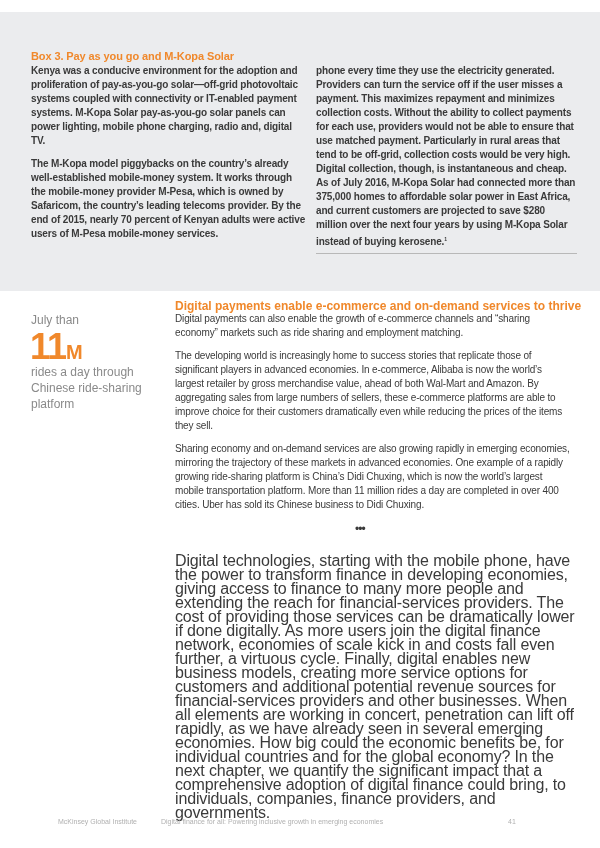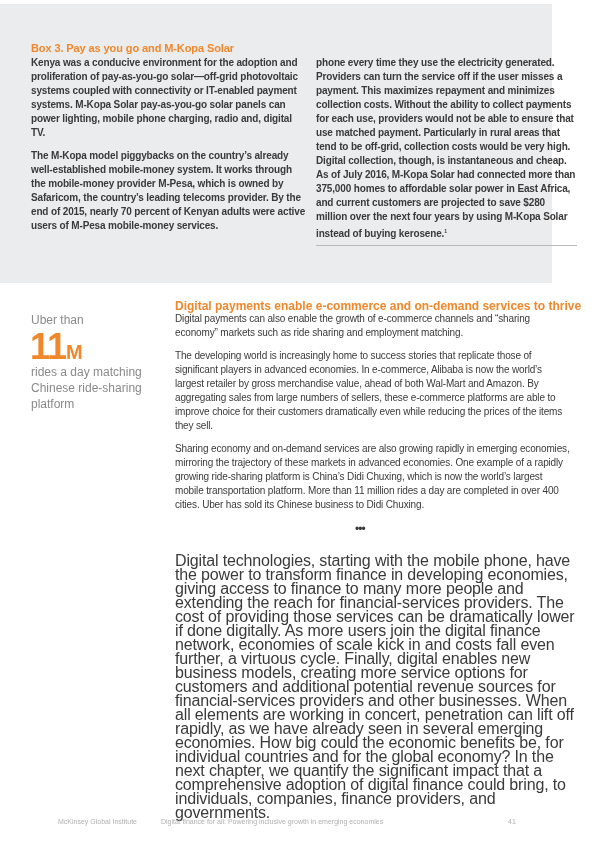--- a/index.html
+++ b/index.html
@@ -1,18 +1,18 @@
 <!DOCTYPE html>
 <html><head>
 <meta charset="utf-8">
 <style>
   html, body { margin:0; padding:0; }
   body { width:600px; height:848px; background:#ffffff; position:relative; overflow:hidden;
          font-family:"Liberation Sans", sans-serif; color:#3a3a3a; }
-  .box { position:absolute; left:0; top:4px; width:552px; height:279px; background:#ebecee; }
+  .box { position:absolute; left:0; top:12px; width:600px; height:279px; background:#ebecee; }
   .box-title { position:absolute; left:31px; top:38px; font-size:11px; font-weight:bold; color:#f0882b; letter-spacing:-0.1px; }
   .box-col { position:absolute; font-size:10px; line-height:14px; color:#3a3a3a; letter-spacing:-0.15px;font-weight:bold; }
   .box-col p { margin:0 0 9px 0; }
   .box-col-left { left:31px; top:52px; width:275px; }
   .box-col-right { left:316px; top:52px; width:262px; }
   .sup { font-size:5px; vertical-align:super; }
   .footnote-rule { position:absolute; left:316px; top:241px; width:261px; height:1px; background:#b8b8b8; }
   .footnote { position:absolute; left:316px; top:248px; font-size:7.5px; color:#555; }
   .footnote .num { display:inline-block; width:12px; }
 
@@ -41,25 +41,25 @@
   <div class="box-col box-col-left">
     <p>Kenya was a conducive environment for the adoption and proliferation of pay-as-you-go solar—off-grid photovoltaic systems coupled with connectivity or IT-enabled payment systems. M-Kopa Solar pay-as-you-go solar panels can power lighting, mobile phone charging, radio and, digital TV.</p>
     <p>The M-Kopa model piggybacks on the country’s already well-established mobile-money system. It works through the mobile-money provider M-Pesa, which is owned by Safaricom, the country’s leading telecoms provider. By the end of 2015, nearly 70 percent of Kenyan adults were active users of M-Pesa mobile-money services.</p>
   </div>
   <div class="box-col box-col-right">
     <p><span>phone every time they use the electricity generated. Providers can turn the service off if the user misses a payment. This maximizes repayment and minimizes collection costs. Without the ability to collect payments for each use, providers would not be able to ensure that use matched payment. Particularly in rural areas that tend to be off-grid, collection costs would be very high. Digital collection, though, is instantaneous and cheap. As of July 2016, M-Kopa Solar had connected more than 375,000 homes to affordable solar power in East Africa, and current customers are projected to save $280 million over the next four years by using M-Kopa Solar instead of buying kerosene.</span><span class="sup">1</span></p>
   </div>
   <div class="footnote-rule"></div>
 </div>
 
-<div class="callout-lead">Uber than</div>
+<div class="callout-lead">July than</div>
 <div class="callout-big">
   <span class="n">11</span><span class="u">M</span>
 </div>
-<div class="callout-desc">rides a day matching Chinese ride-sharing platform</div>
+<div class="callout-desc">rides a day through Chinese ride-sharing platform</div>
 
 <div class="section-title">Digital payments enable e-commerce and on-demand services to thrive</div>
 <div class="main">
   <p>Digital payments can also enable the growth of e-commerce channels and “sharing economy” markets such as ride sharing and employment matching.</p>
   <p>The developing world is increasingly home to success stories that replicate those of significant players in advanced economies. In e-commerce, Alibaba is now the world’s largest retailer by gross merchandise value, ahead of both Wal-Mart and Amazon. By aggregating sales from large numbers of sellers, these e-commerce platforms are able to improve choice for their customers dramatically even while reducing the prices of the items they sell.</p>
   <p>Sharing economy and on-demand services are also growing rapidly in emerging economies, mirroring the trajectory of these markets in advanced economies. One example of a rapidly growing ride-sharing platform is China’s Didi Chuxing, which is now the world’s largest mobile transportation platform. More than 11 million rides a day are completed in over 400 cities. Uber has sold its Chinese business to Didi Chuxing.</p>
 </div>
 <div class="dots">•••</div>
 <div class="main2">Digital technologies, starting with the mobile phone, have the power to transform finance in developing economies, giving access to finance to many more people and extending the reach for financial-services providers. The cost of providing those services can be dramatically lower if done digitally. As more users join the digital finance network, economies of scale kick in and costs fall even further, a virtuous cycle. Finally, digital enables new business models, creating more service options for customers and additional potential revenue sources for financial-services providers and other businesses. When all elements are working in concert, penetration can lift off rapidly, as we have already seen in several emerging economies. How big could the economic benefits be, for individual countries and for the global economy? In the next chapter, we quantify the significant impact that a comprehensive adoption of digital finance could bring, to individuals, companies, finance providers, and governments.</div>
 

